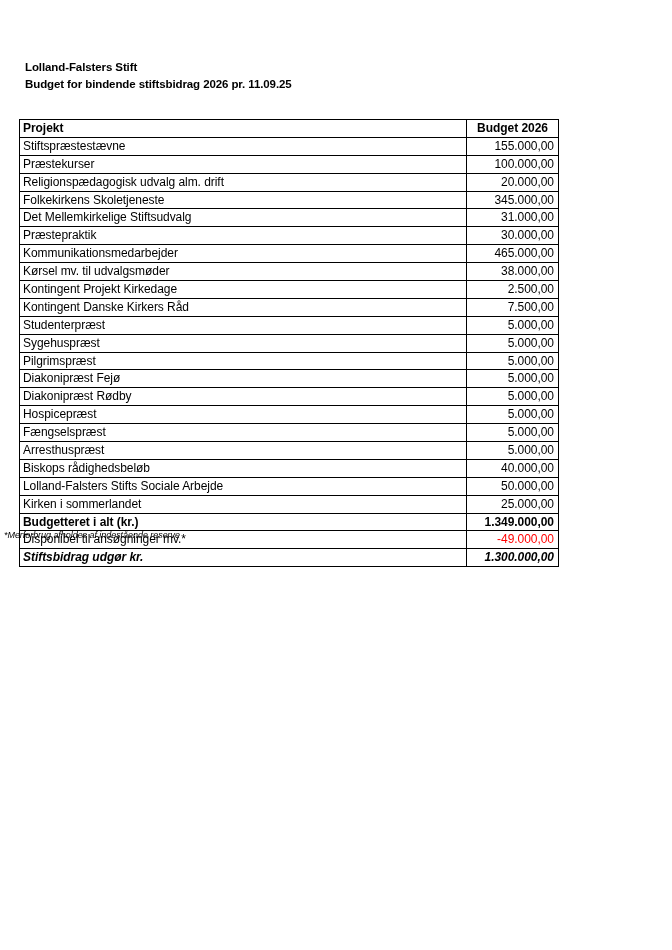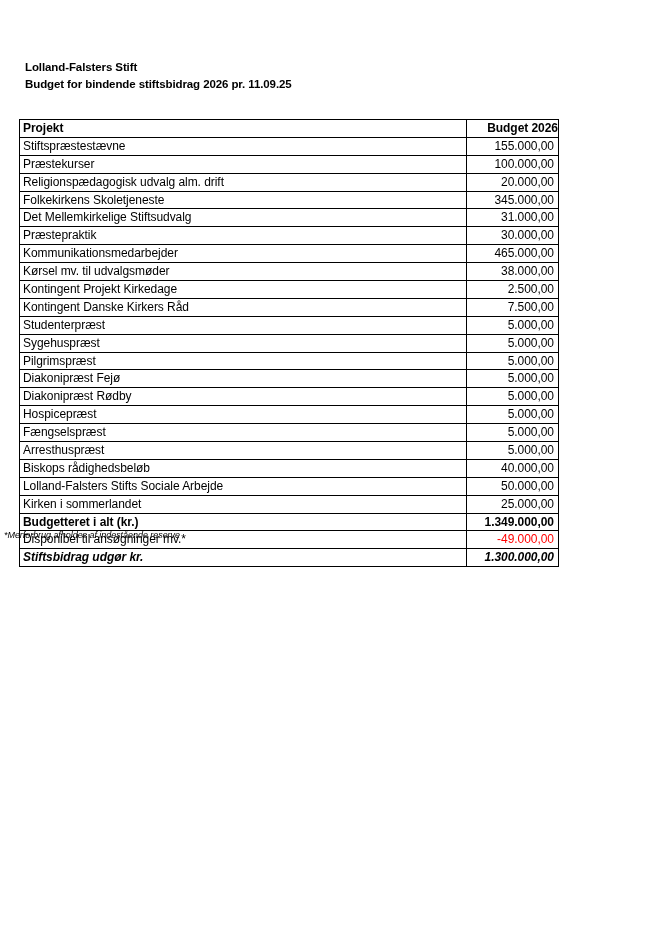--- a/index.html
+++ b/index.html
@@ -71,21 +71,21 @@
   }
   table.budget .cell-amt {
     text-align: right;
     padding-right: 4px;
   }
   table.budget thead th {
     font-weight: bold;
     border-bottom: 1.6px solid #000000;
   }
   table.budget thead th.cell-proj { text-align: left; padding-left: 3px; }
-  table.budget thead th.cell-amt  { text-align: right; padding-right: 0; }
+  table.budget thead th.cell-amt  { text-align: center; padding-right: 0; }
 
   table.budget tr.row-bold td {
     font-weight: bold;
     margin-left: 19px;
   }
   table.budget tr.row-total-top td {
     border-top: 1.6px solid #000000;
   }
   table.budget tr.row-last td {
     border-bottom: 1.6px solid #000000;

